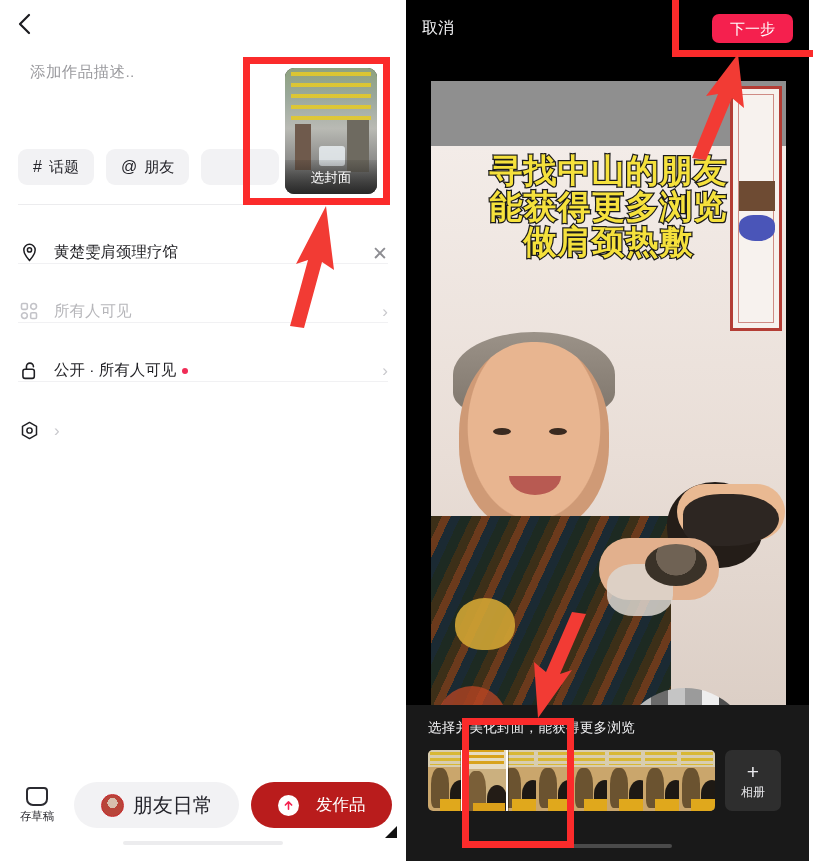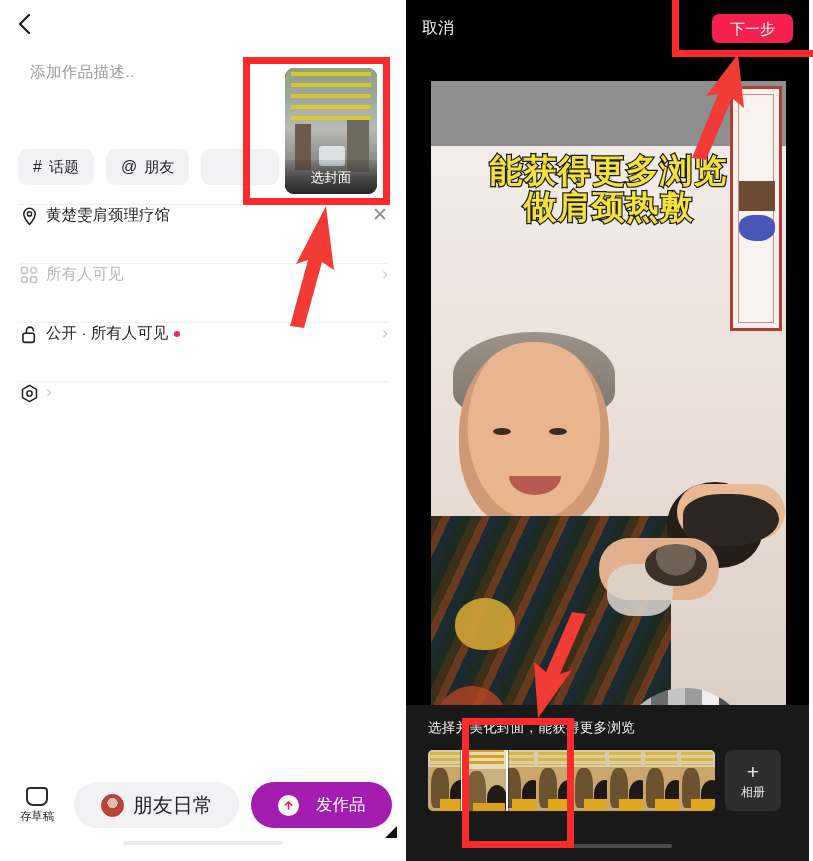--- a/index.html
+++ b/index.html
@@ -38,21 +38,21 @@
     padding: 0 15px; gap: 7px;
     font-size: 15px; color: #24242a; white-space: nowrap;
   }
   .chip .sym { font-size: 16px; color:#24242a; }
   .chip.partial { padding: 0 14px; }
 
   .divider { height: 1px; background: #ececee; margin: 14px 18px 0 18px; }
 
   .opt-list { padding: 0 18px; }
   .opt-row {
-    height: 59px; display: flex; align-items: flex-start; gap: 6px;
+    height: 59px; display: flex; align-items: flex-end; gap: 14px;
     border-bottom: 1px solid #f1f1f3;
   }
   .opt-row:last-child { border-bottom: none; }
   .opt-ico { width: 22px; height: 22px; flex: 0 0 22px; display:flex; align-items:center; justify-content:center; }
   .opt-label { font-size: 15.5px; color: #1f1f23; flex: 1; display:flex; align-items:center; gap:6px; }
   .opt-label.muted { color: #b6b6ba; }
   .reddot { width: 6px; height: 6px; border-radius: 50%; background: #f02c56; display:inline-block; }
   .chev { color: #c9c9cd; font-size: 17px; font-weight: 300; }
   .xmark { color: #8d8d92; font-size: 19px; line-height: 1; }
 
@@ -73,21 +73,21 @@
     flex: 1 1 auto; height: 46px; background: #f2f2f4; border-radius: 23px;
     display: flex; align-items: center; justify-content: center; gap: 9px;
   }
   .friend-av {
     width: 23px; height: 23px; border-radius: 50%;
     background: radial-gradient(circle at 50% 38%, #d8bfae 0 30%, #b8453a 31% 100%);
     border: 1.5px solid #c6262a;
   }
   .friend-txt { font-size: 20px; color: #23232a; }
   .pub-btn {
-    flex: 1 1 auto; height: 46px; background: #a21caf; border-radius: 23px;
+    flex: 1 1 auto; height: 46px; background: #b91c1c; border-radius: 23px;
     display: flex; align-items: center; justify-content: center; gap: 17px;
   }
   .pub-ico {
     width: 21px; height: 21px; border-radius: 50%; background:#fff;
     display:flex; align-items:center; justify-content:center;
   }
   .pub-txt { font-size: 16.5px; color: #fff; }
   .home-ind {
     width: 160px; height: 4px; border-radius: 3px; background: #ececee;
     margin: 9px auto 0 auto;
@@ -387,20 +387,21 @@
             <i class="mos-cell" style="left: 51px; top: 0px; background: rgb(197, 197, 197);"></i>
             <i class="mos-cell" style="left: 68px; top: 0px; background: rgb(155, 155, 155);"></i>
             <i class="mos-cell" style="left: 85px; top: 0px; background: rgb(238, 238, 238);"></i>
             <i class="mos-cell" style="left: 102px; top: 0px; background: rgb(79, 79, 79);"></i>
             <i class="mos-cell" style="left: 119px; top: 0px; background: rgb(125, 125, 125);"></i>
           </div>
 
       </div>
 
       <div class="ov-text">
+        <span class="ov-line">寻找中山的朋友</span>
         <span class="ov-line">能获得更多浏览</span>
         <span class="ov-line">做肩颈热敷</span>
       </div>
     </div>
 
     <div class="cover-panel">
       <div class="cover-hint">选择并美化封面，能获得更多浏览</div>
       <div class="strip-row">
         <div class="strip" id="strip">
             <div class="frameCell">

